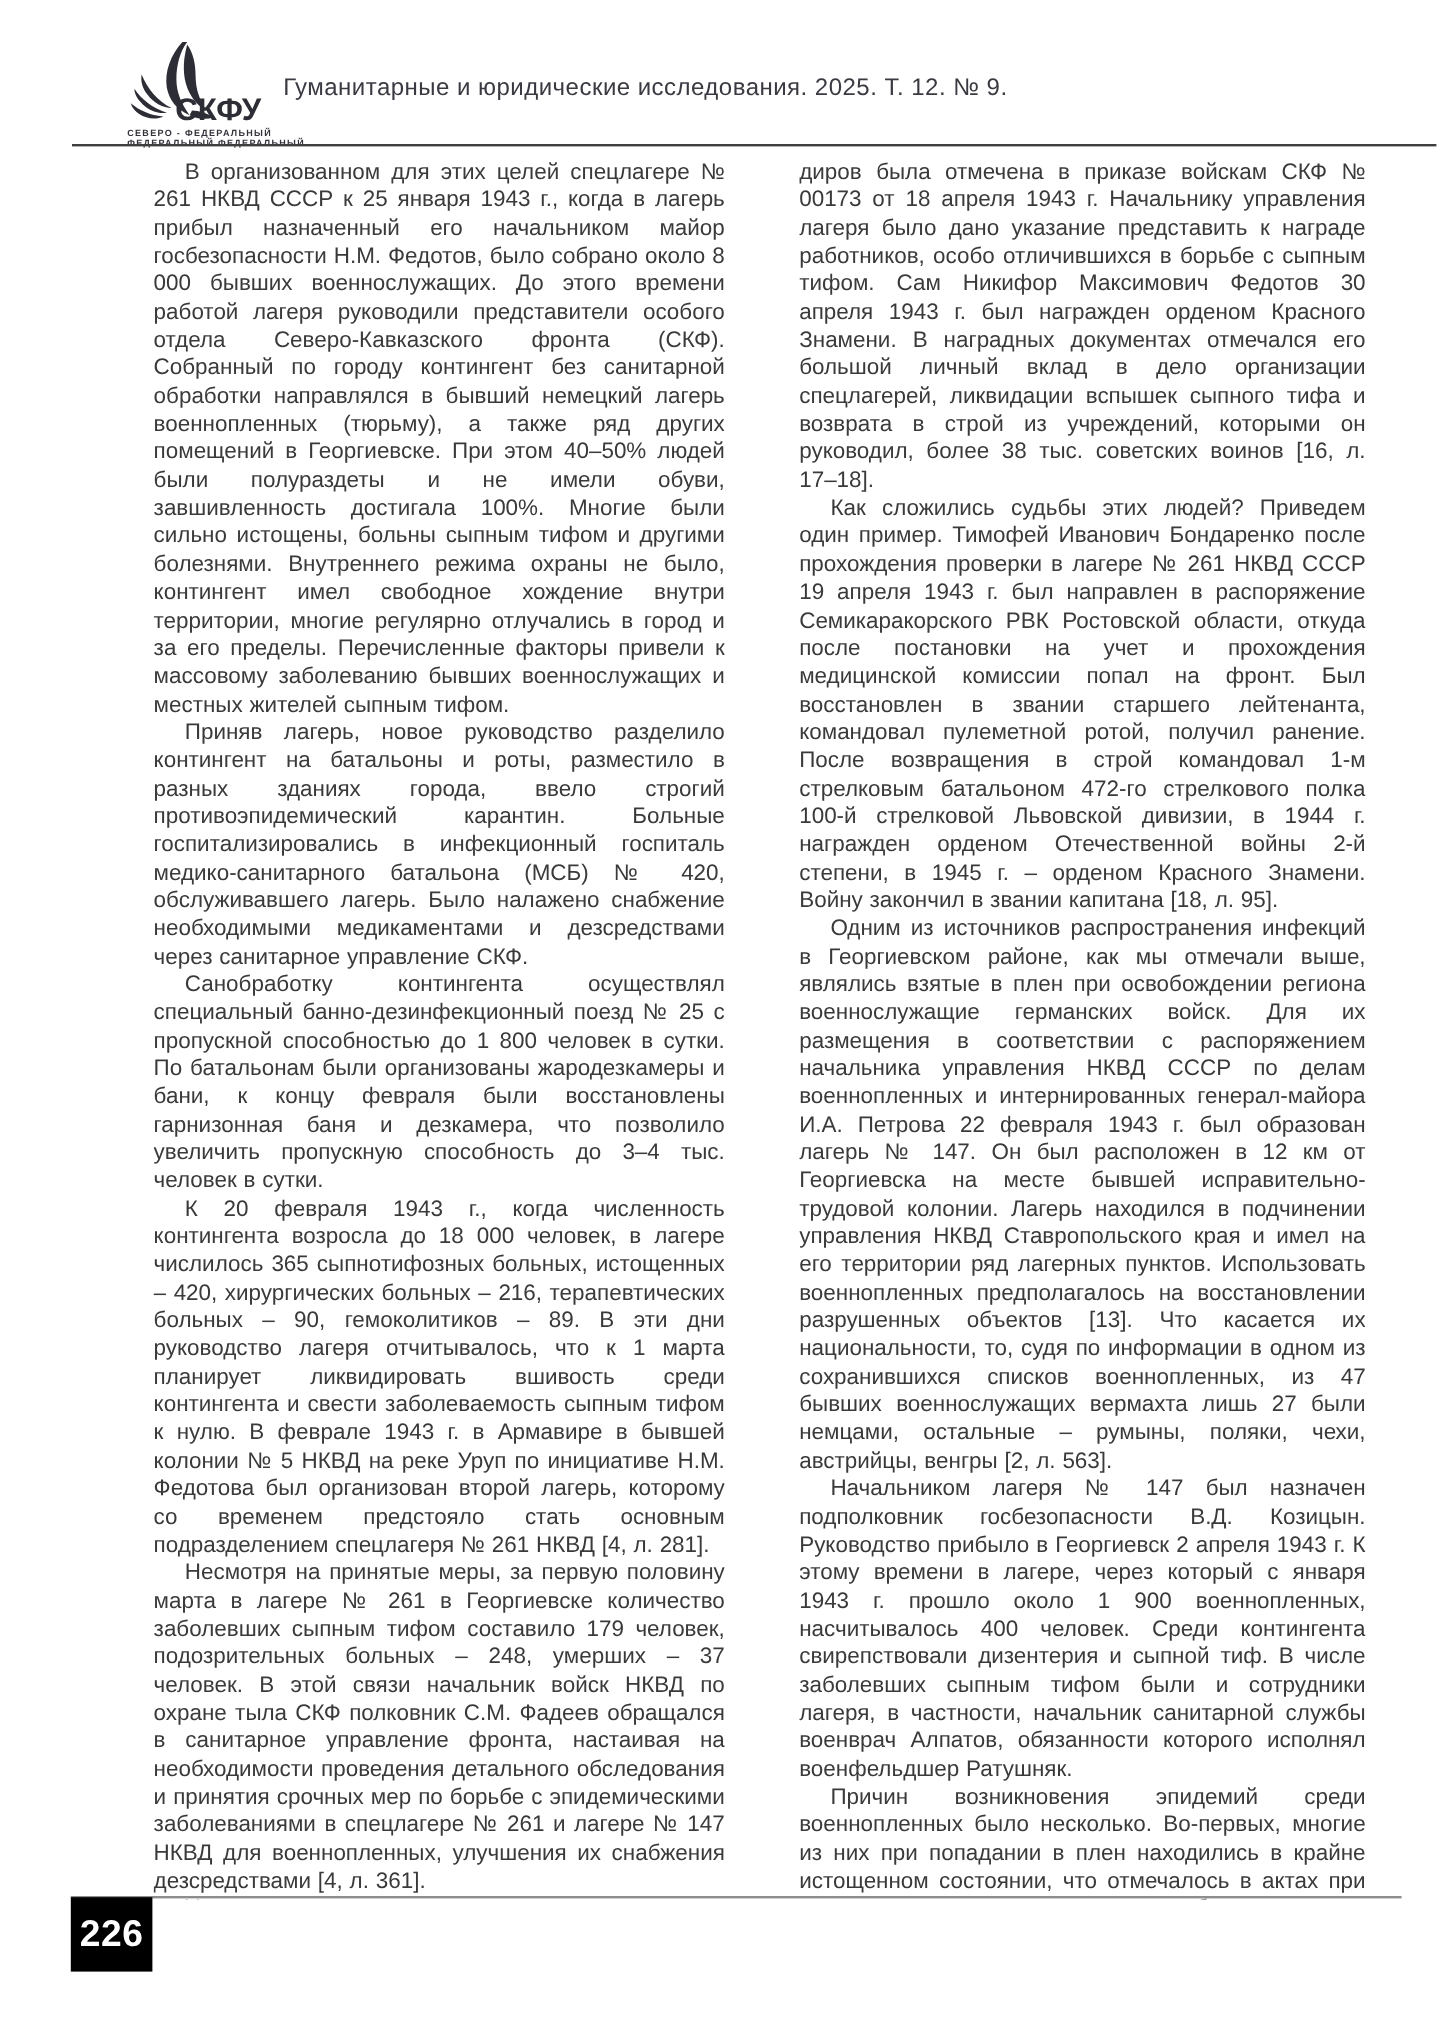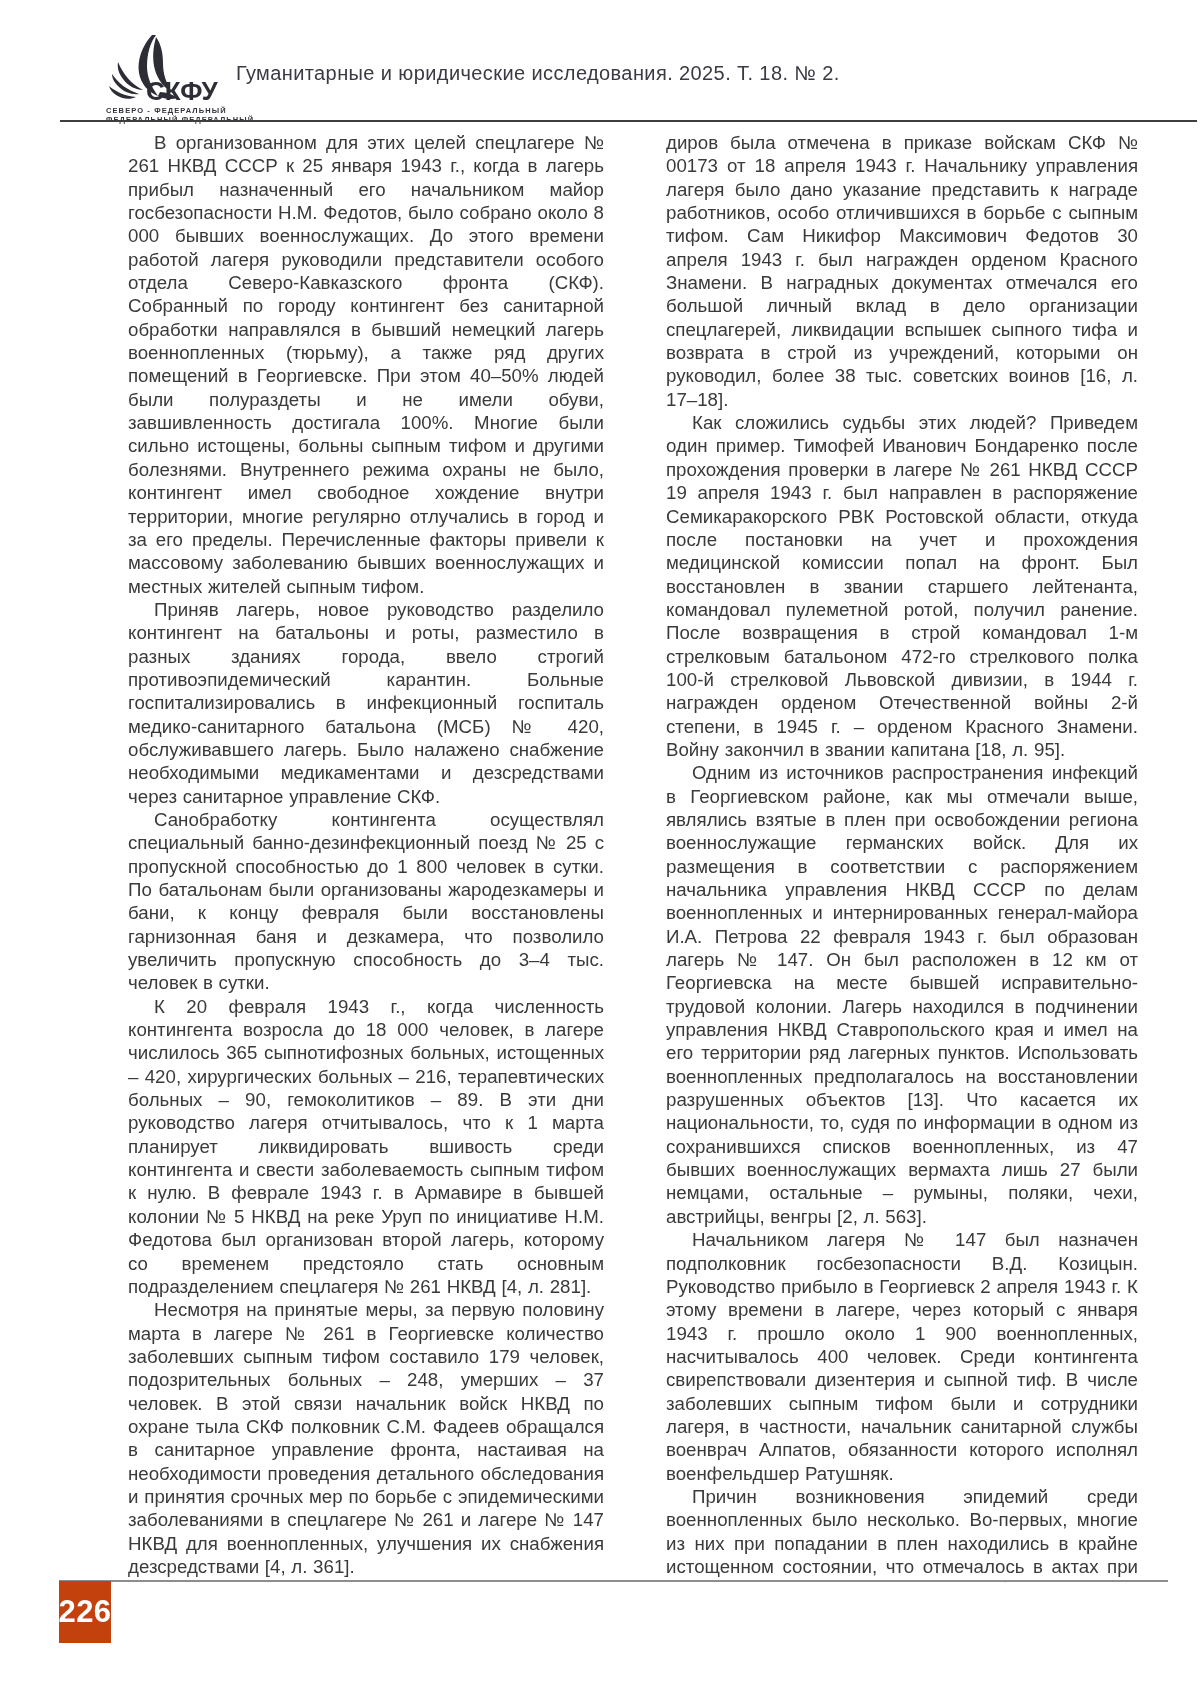--- a/index.html
+++ b/index.html
@@ -44,22 +44,22 @@
     text-indent:26px;
     word-spacing:0.5px;
   }
   .col p.no-indent{text-indent:0;}
   
   .footer-rule{
     position:absolute;left:59px;top:1580px;width:1109px;height:1.5px;
     background:#8d8d8d;
   }
   .page-box{
-    position:absolute;left:59px;top:1581px;width:52px;height:62px;
-    background:#c2410c;
+    position:absolute;left:59px;top:1581px;width:68px;height:62px;
+    background:#000000;
     display:flex;align-items:center;justify-content:center;
     color:#ffffff;font-size:31px;font-weight:bold;
     letter-spacing:0.5px;
   }
 </style>
 </head>
 <body>
 
 <div id="page">
 
@@ -77,21 +77,21 @@
         <path d="M52,62 C58,65 65,66 72,64 C66,60 60,58 54,58 Z"></path>
       </g>
       <text x="40" y="66" font-family="Liberation Sans, sans-serif" font-size="26" font-weight="bold" fill="#2d2d35">СКФУ</text>
     </svg>
     <div class="logo-sub">
       <div>СЕВЕРО - ФЕДЕРАЛЬНЫЙ</div>
       <div>ФЕДЕРАЛЬНЫЙ ФЕДЕРАЛЬНЫЙ</div>
     </div>
   </div>
 
-  <div class="journal-title">Гуманитарные и юридические исследования. 2025. Т. 18. № 2.</div>
+  <div class="journal-title">Гуманитарные и юридические исследования. 2025. Т. 12. № 9.</div>
 
   <div class="header-rule"></div>
 
   <div class="col col-left">
       <p>В организованном для этих целей спецлагере № 261 НКВД СССР к 25 января 1943 г., когда в лагерь прибыл назначенный его начальником майор госбезопасности Н.М. Федотов, было собрано около 8 000 бывших военнослужащих. До этого времени работой лагеря руководили представители особого отдела Северо-Кавказского фронта (СКФ). Собранный по городу контингент без санитарной обработки направлялся в бывший немецкий лагерь военнопленных (тюрьму), а также ряд других помещений в Георгиевске. При этом 40–50% людей были полураздеты и не имели обуви, завшивленность достигала 100%. Многие были сильно истощены, больны сыпным тифом и другими болезнями. Внутреннего режима охраны не было, контингент имел свободное хождение внутри территории, многие регулярно отлучались в город и за его пределы. Перечисленные факторы привели к массовому заболеванию бывших военнослужащих и местных жителей сыпным тифом.</p>
       <p>Приняв лагерь, новое руководство разделило контингент на батальоны и роты, разместило в разных зданиях города, ввело строгий противоэпидемический карантин. Больные госпитализировались в инфекционный госпиталь медико-санитарного батальона (МСБ) № 420, обслуживавшего лагерь. Было налажено снабжение необходимыми медикаментами и дезсредствами через санитарное управление СКФ.</p>
       <p>Санобработку контингента осуществлял специальный банно-дезинфекционный поезд № 25 с пропускной способностью до 1 800 человек в сутки. По батальонам были организованы жародезкамеры и бани, к концу февраля были восстановлены гарнизонная баня и дезкамера, что позволило увеличить пропускную способность до 3–4 тыс. человек в сутки.</p>
       <p>К 20 февраля 1943 г., когда численность контингента возросла до 18 000 человек, в лагере числилось 365 сыпнотифозных больных, истощенных – 420, хирургических больных – 216, терапевтических больных – 90, гемоколитиков – 89. В эти дни руководство лагеря отчитывалось, что к 1 марта планирует ликвидировать вшивость среди контингента и свести заболеваемость сыпным тифом к нулю. В феврале 1943 г. в Армавире в бывшей колонии № 5 НКВД на реке Уруп по инициативе Н.М. Федотова был организован второй лагерь, которому со временем предстояло стать основным подразделением спецлагеря № 261 НКВД [4, л. 281].</p>
       <p>Несмотря на принятые меры, за первую половину марта в лагере № 261 в Георгиевске количество заболевших сыпным тифом составило 179 человек, подозрительных больных – 248, умерших – 37 человек. В этой связи начальник войск НКВД по охране тыла СКФ полковник С.М. Фадеев обращался в санитарное управление фронта, настаивая на необходимости проведения детального обследования и принятия срочных мер по борьбе с эпидемическими заболеваниями в спецлагере № 261 и лагере № 147 НКВД для военнопленных, улучшения их снабжения дезсредствами [4, л. 361].</p>
       <p>Усилия руководства лагеря дали свои результаты. Четкое отделение поступавшего от содержавшегося в лагере контингента, соблюдение профилактического карантина, тщательная санобработка и медицинский осмотр, установление строгого эпидемического карантина для больных обеспечили практически полную ликвидацию вшивости и сыпного тифа среди бывших военнослужащих к началу апреля 1943 г. Успешная работа лагеря по предотвращению заболеваемости и передаче в действующую армию большого количества бойцов и коман-</p>

